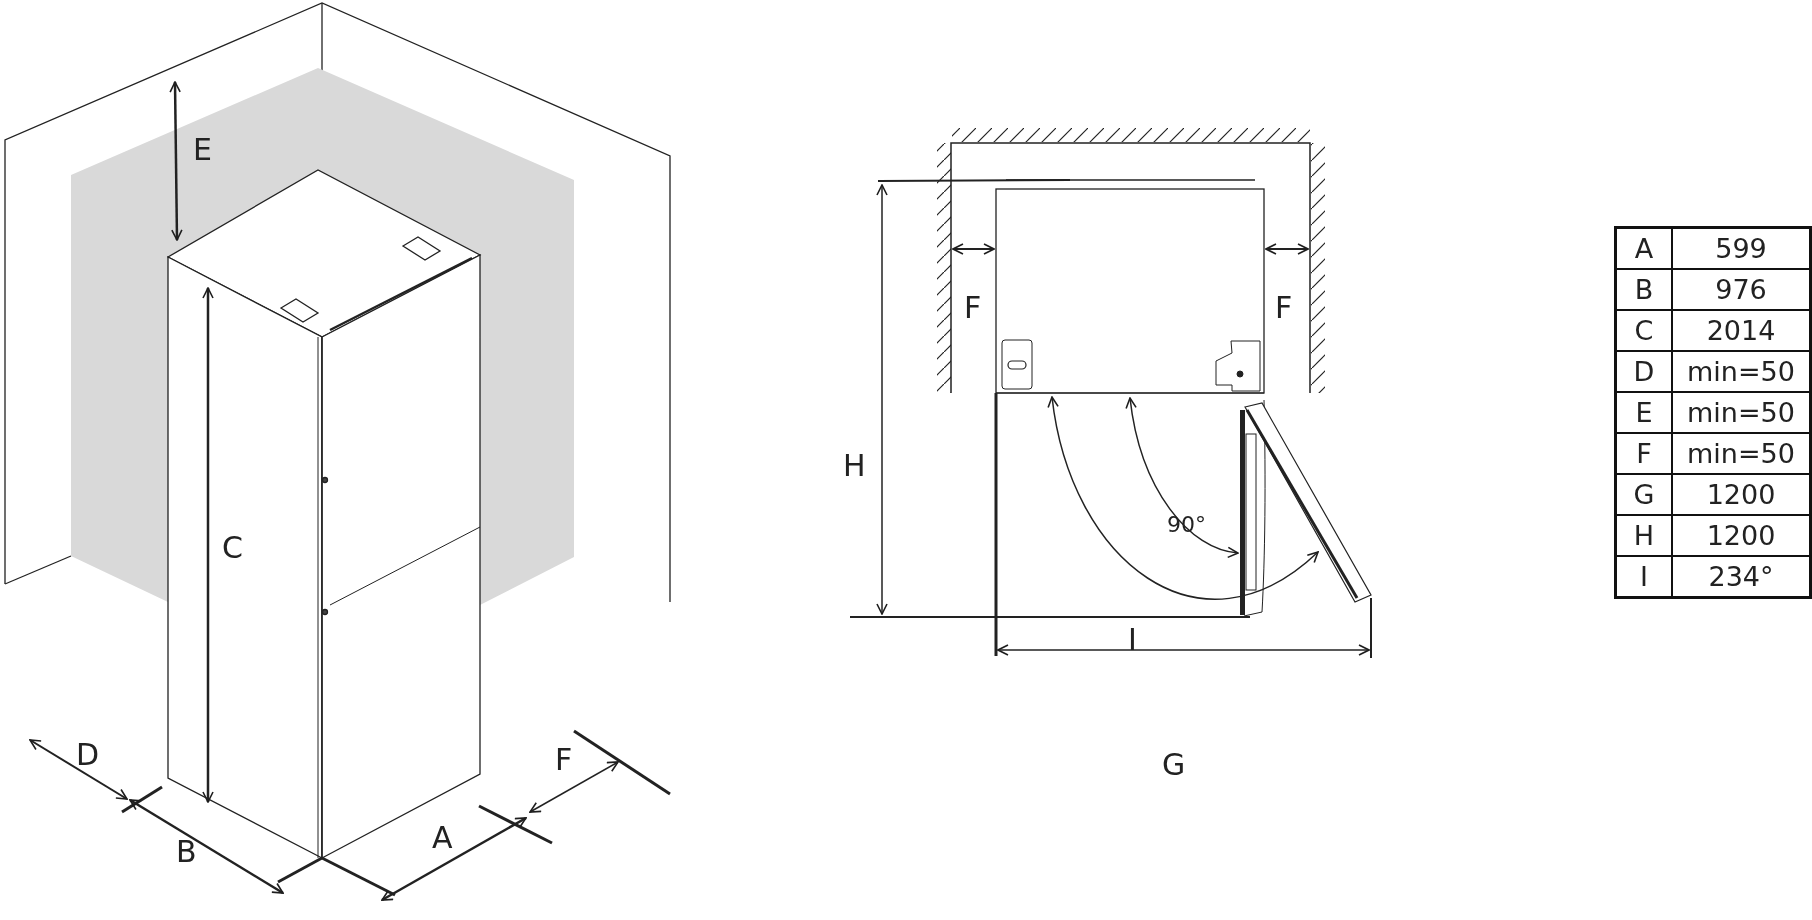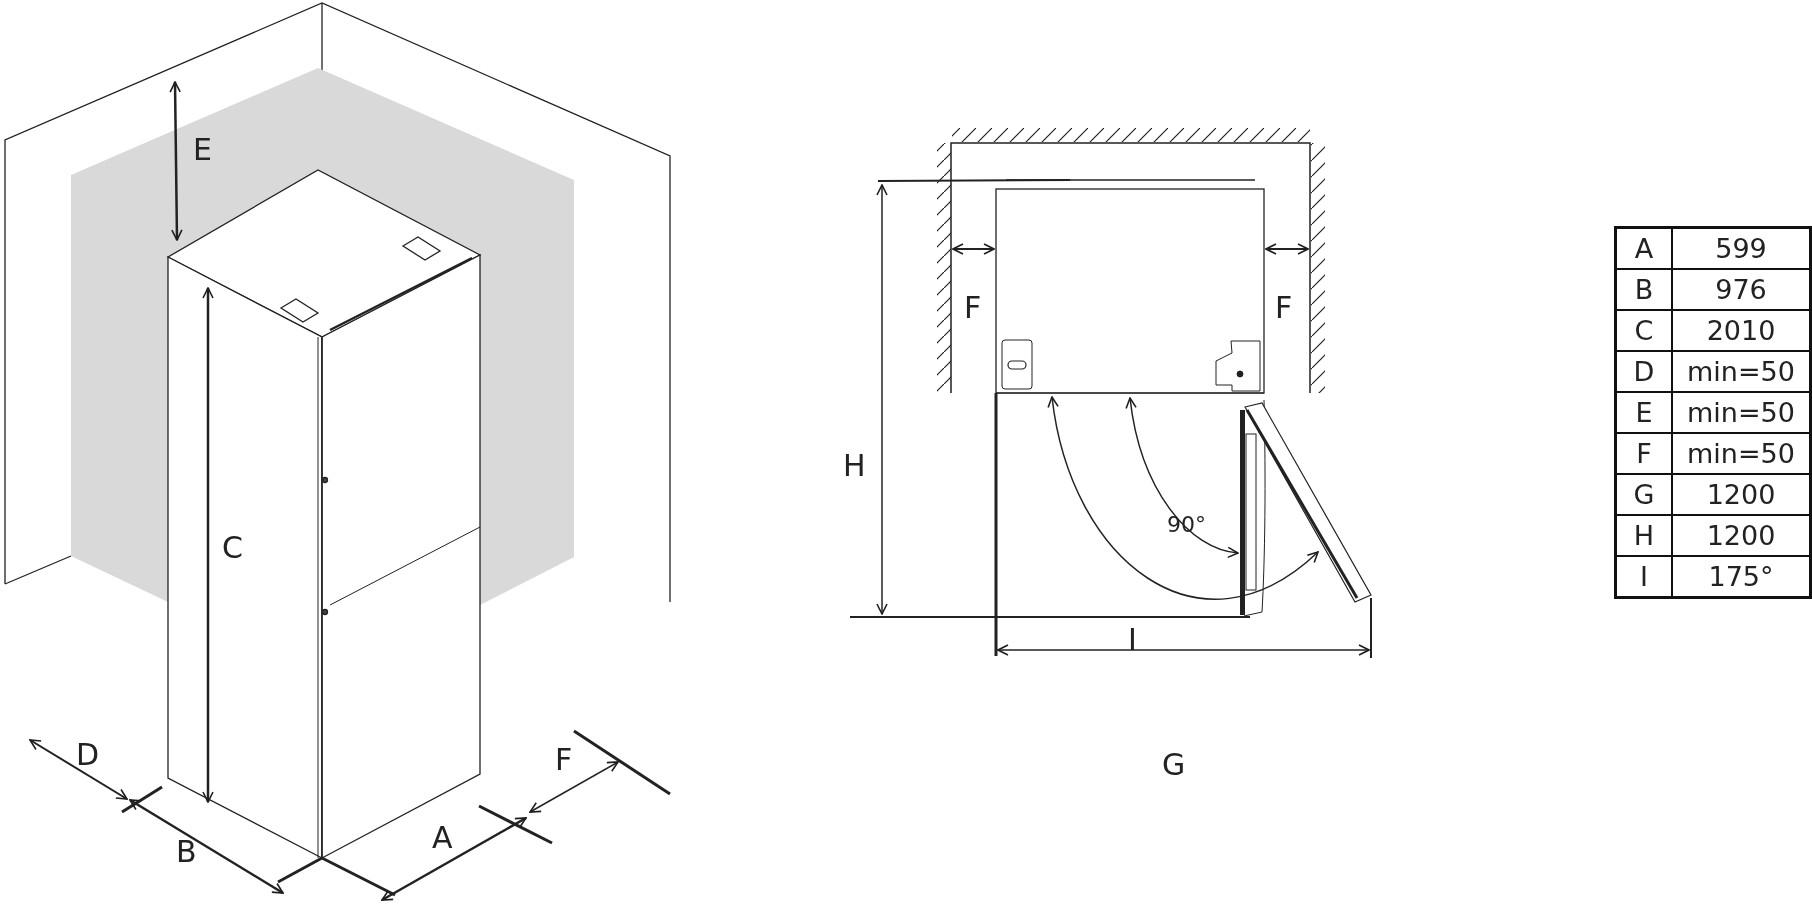--- a/index.html
+++ b/index.html
@@ -139,21 +139,21 @@
     <tr>
         <td class="key">A</td>
         <td class="val">599</td>
       </tr>
     <tr>
         <td class="key">B</td>
         <td class="val">976</td>
       </tr>
     <tr>
         <td class="key">C</td>
-        <td class="val">2010</td>
+        <td class="val">2014</td>
       </tr>
     <tr>
         <td class="key">D</td>
         <td class="val">min=50</td>
       </tr>
     <tr>
         <td class="key">E</td>
         <td class="val">min=50</td>
       </tr>
     <tr>
@@ -163,16 +163,16 @@
     <tr>
         <td class="key">G</td>
         <td class="val">1200</td>
       </tr>
     <tr>
         <td class="key">H</td>
         <td class="val">1200</td>
       </tr>
     <tr>
         <td class="key">I</td>
-        <td class="val">175°</td>
+        <td class="val">234°</td>
       </tr>
   </tbody>
 </table>
 
 </body></html>

